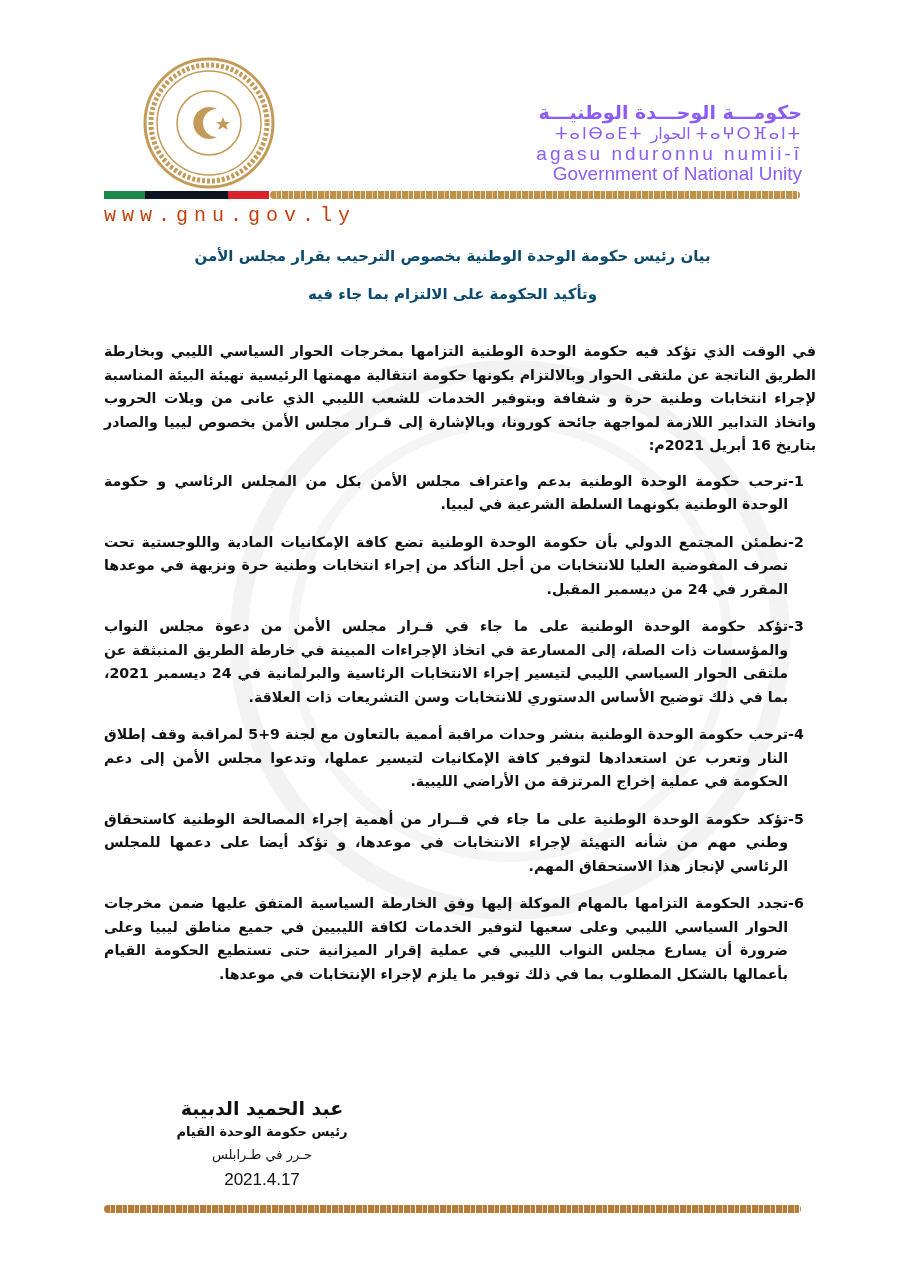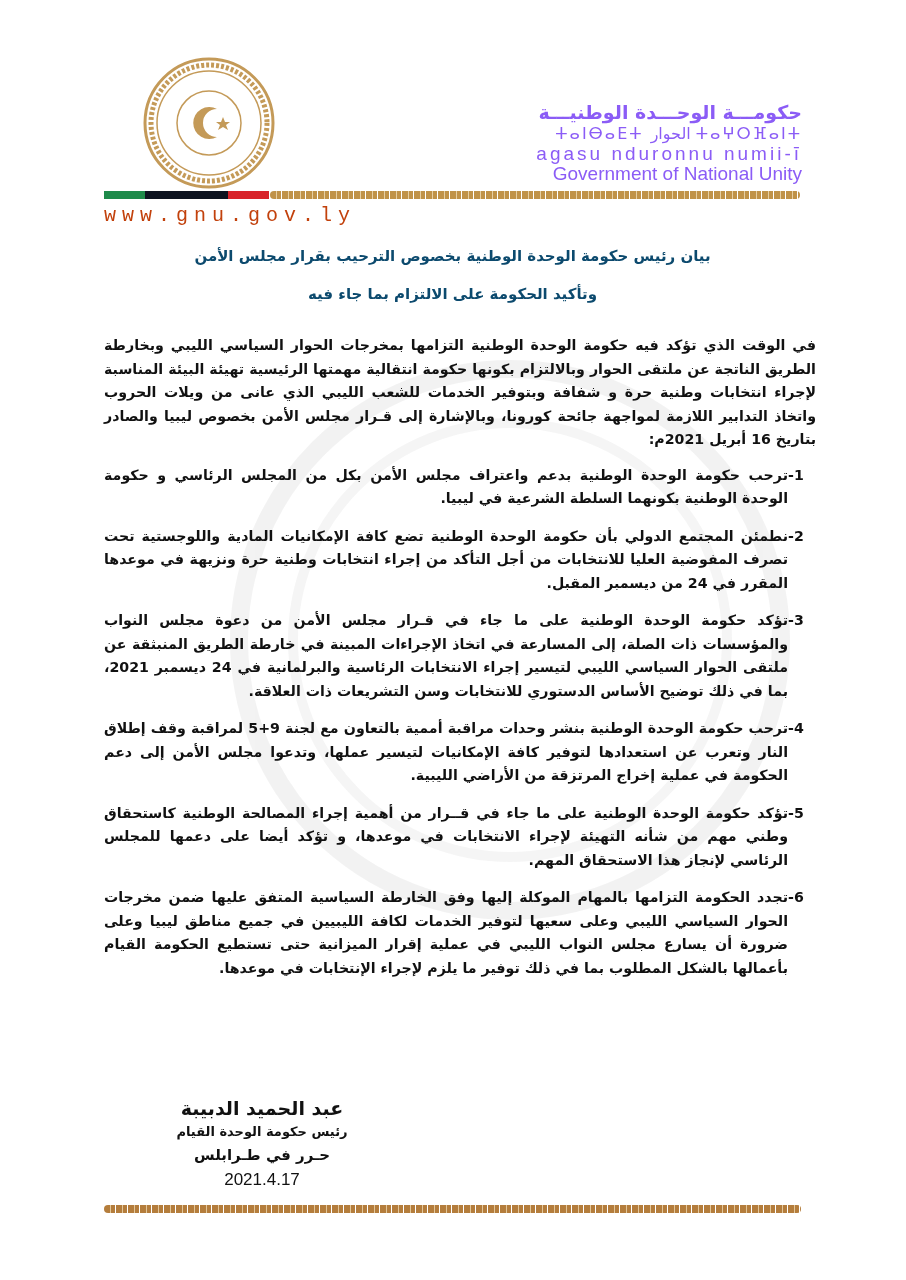--- a/index.html
+++ b/index.html
@@ -44,31 +44,31 @@
     .title {
       position: absolute; left: 104px; width: 697px; text-align: center; direction: rtl;
       font-weight: bold; font-size: 15px; color: #0c4a6e;
     }
     .title1 { top: 247px; }
     .title2 { top: 285px; }
     .content {
       position: absolute; left: 104px; top: 334px; width: 712px; direction: rtl; text-align: justify;
       font-size: 14.2px; line-height: 23.5px; font-weight: bold;
     }
-    .intro { margin: 0 0 12px 0; }
+    .intro { margin: 6px 0 12px 0; }
     .items { list-style: none; margin: 0; padding: 0; }
     .item { display: flex; margin-bottom: 14px; }
     .item-num { width: 28px; flex: none; direction: ltr; text-align: left; }
     .item-text { flex: 1; text-align: justify; }
     .signature {
       position: absolute; left: 152px; top: 1095px; width: 220px; text-align: center; direction: rtl;
     }
     .sig-name { font-size: 19px; font-weight: bold; line-height: 26px; }
     .sig-title { font-size: 13px; font-weight: bold; line-height: 22px; }
-    .sig-place { font-size: 15px; font-weight: bold; line-height: 24px; }
+    .sig-place { font-size: 13px; font-weight: normal; line-height: 24px; }
     .sig-date { font-size: 17px; line-height: 26px; direction: ltr; font-family: "Liberation Sans", sans-serif; }
   </style>
 </head>
 <body>
 
 <div class="watermark"></div>
 
 <div class="seal">
   <svg width="132" height="132" viewBox="0 0 132 132">
     <circle cx="66" cy="66" r="64" fill="none" stroke="#c49a58" stroke-width="3"></circle>

